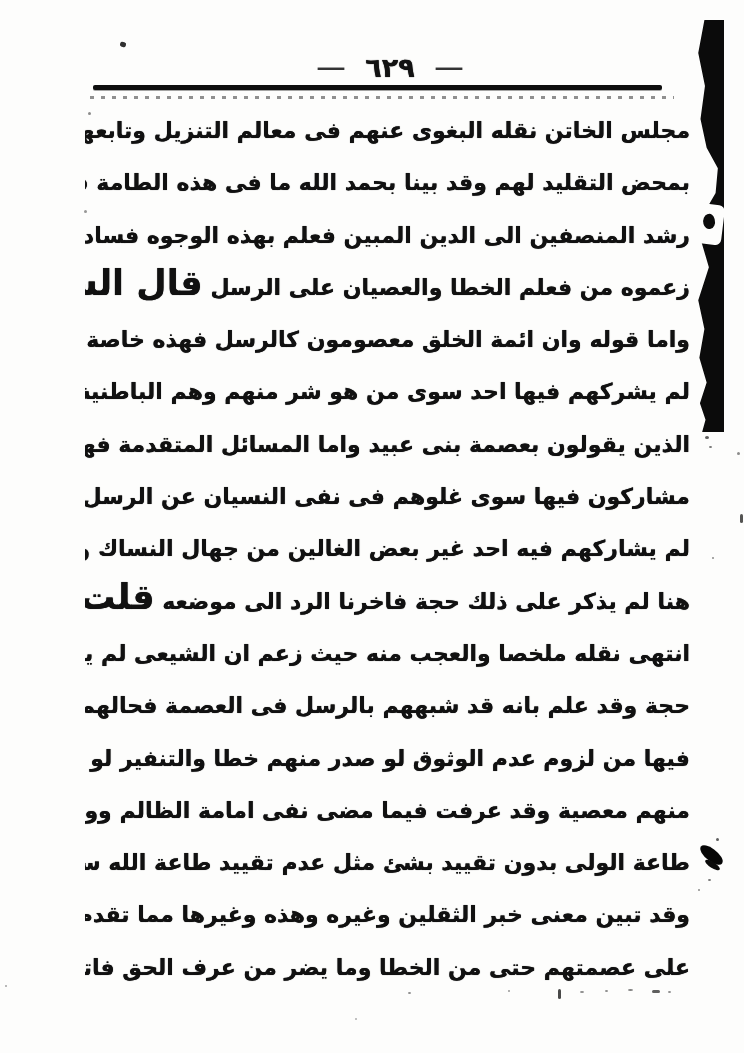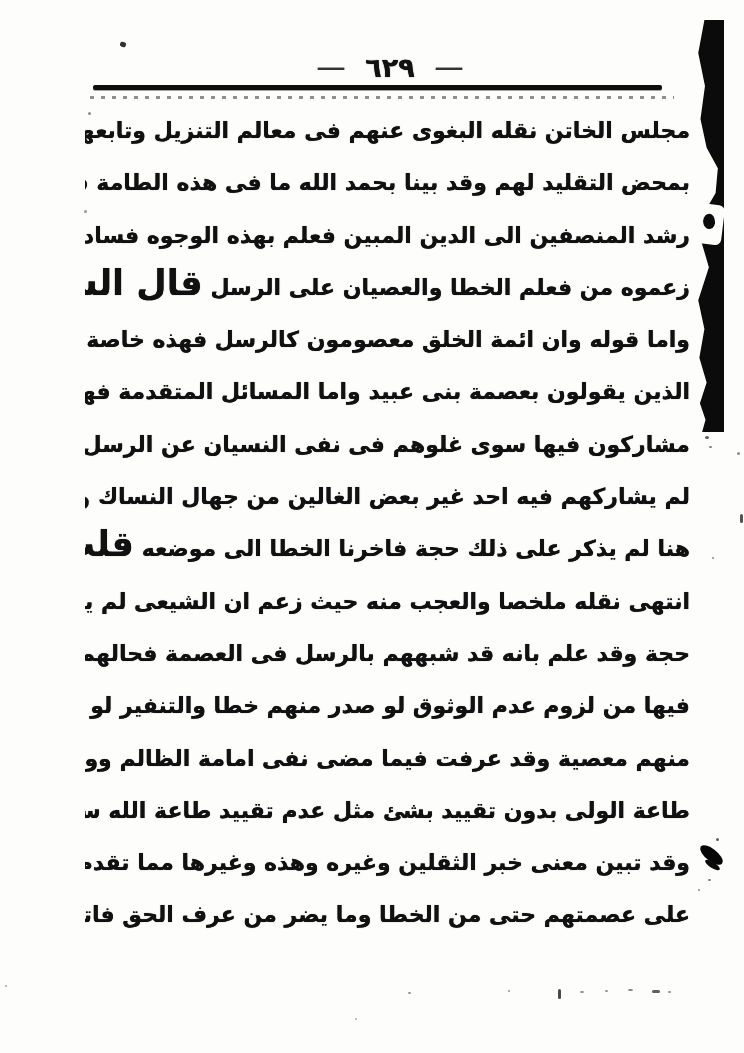--- a/index.html
+++ b/index.html
@@ -88,24 +88,25 @@
 
   <div class="rule-main"></div>
   <div class="rule-dots"></div>
 
   <div class="text-block">
     <div class="line"><span>مجلس الخاتن نقله البغوى عنهم فى معالم التنزيل وتابعهم عليه</span> <span class="big"></span></div>
     <div class="line"><span>بمحض التقليد لهم وقد بينا بحمد الله ما فى هذه الطامة فى كتابنا</span> <span class="big"></span></div>
     <div class="line"><span>رشد المنصفين الى الدين المبين فعلم بهذه الوجوه فساد ما</span> <span class="big"></span></div>
     <div class="line"><span>زعموه من فعلم الخطا والعصيان على الرسل</span> <span class="big">قال السنى</span></div>
     <div class="line"><span>واما قوله وان ائمة الخلق معصومون كالرسل فهذه خاصة بقوم</span> <span class="big"></span></div>
+    <div class="line"><span>لم يشركهم فيها احد سوى من هو شر منهم وهم الباطنية</span> <span class="big"></span></div>
     <div class="line"><span>الذين يقولون بعصمة بنى عبيد واما المسائل المتقدمة فهم</span> <span class="big"></span></div>
     <div class="line"><span>مشاركون فيها سوى غلوهم فى نفى النسيان عن الرسل فانهم</span> <span class="big"></span></div>
     <div class="line"><span>لم يشاركهم فيه احد غير بعض الغالين من جهال النساك وهو</span> <span class="big"></span></div>
-    <div class="line"><span>هنا لم يذكر على ذلك حجة فاخرنا الخطا الى موضعه</span> <span class="big">قلت</span></div>
+    <div class="line"><span>هنا لم يذكر على ذلك حجة فاخرنا الرد الى موضعه</span> <span class="big">قلت</span></div>
     <div class="line"><span>انتهى نقله ملخصا والعجب منه حيث زعم ان الشيعى لم يذكر هنا</span> <span class="big"></span></div>
     <div class="line"><span>حجة وقد علم بانه قد شبههم بالرسل فى العصمة فحالهم حالهم</span> <span class="big"></span></div>
     <div class="line"><span>فيها من لزوم عدم الوثوق لو صدر منهم خطا والتنفير لو صدرت</span> <span class="big"></span></div>
     <div class="line"><span>منهم معصية وقد عرفت فيما مضى نفى امامة الظالم ووجوب</span> <span class="big"></span></div>
     <div class="line"><span>طاعة الولى بدون تقييد بشئ مثل عدم تقييد طاعة الله سبحانه بشئ</span> <span class="big"></span></div>
     <div class="line"><span>وقد تبين معنى خبر الثقلين وغيره وهذه وغيرها مما تقدم دلت</span> <span class="big"></span></div>
     <div class="line"><span>على عصمتهم حتى من الخطا وما يضر من عرف الحق فاتبعه</span> <span class="big"></span></div>
   </div>
 
   <div class="edge-band"></div>

